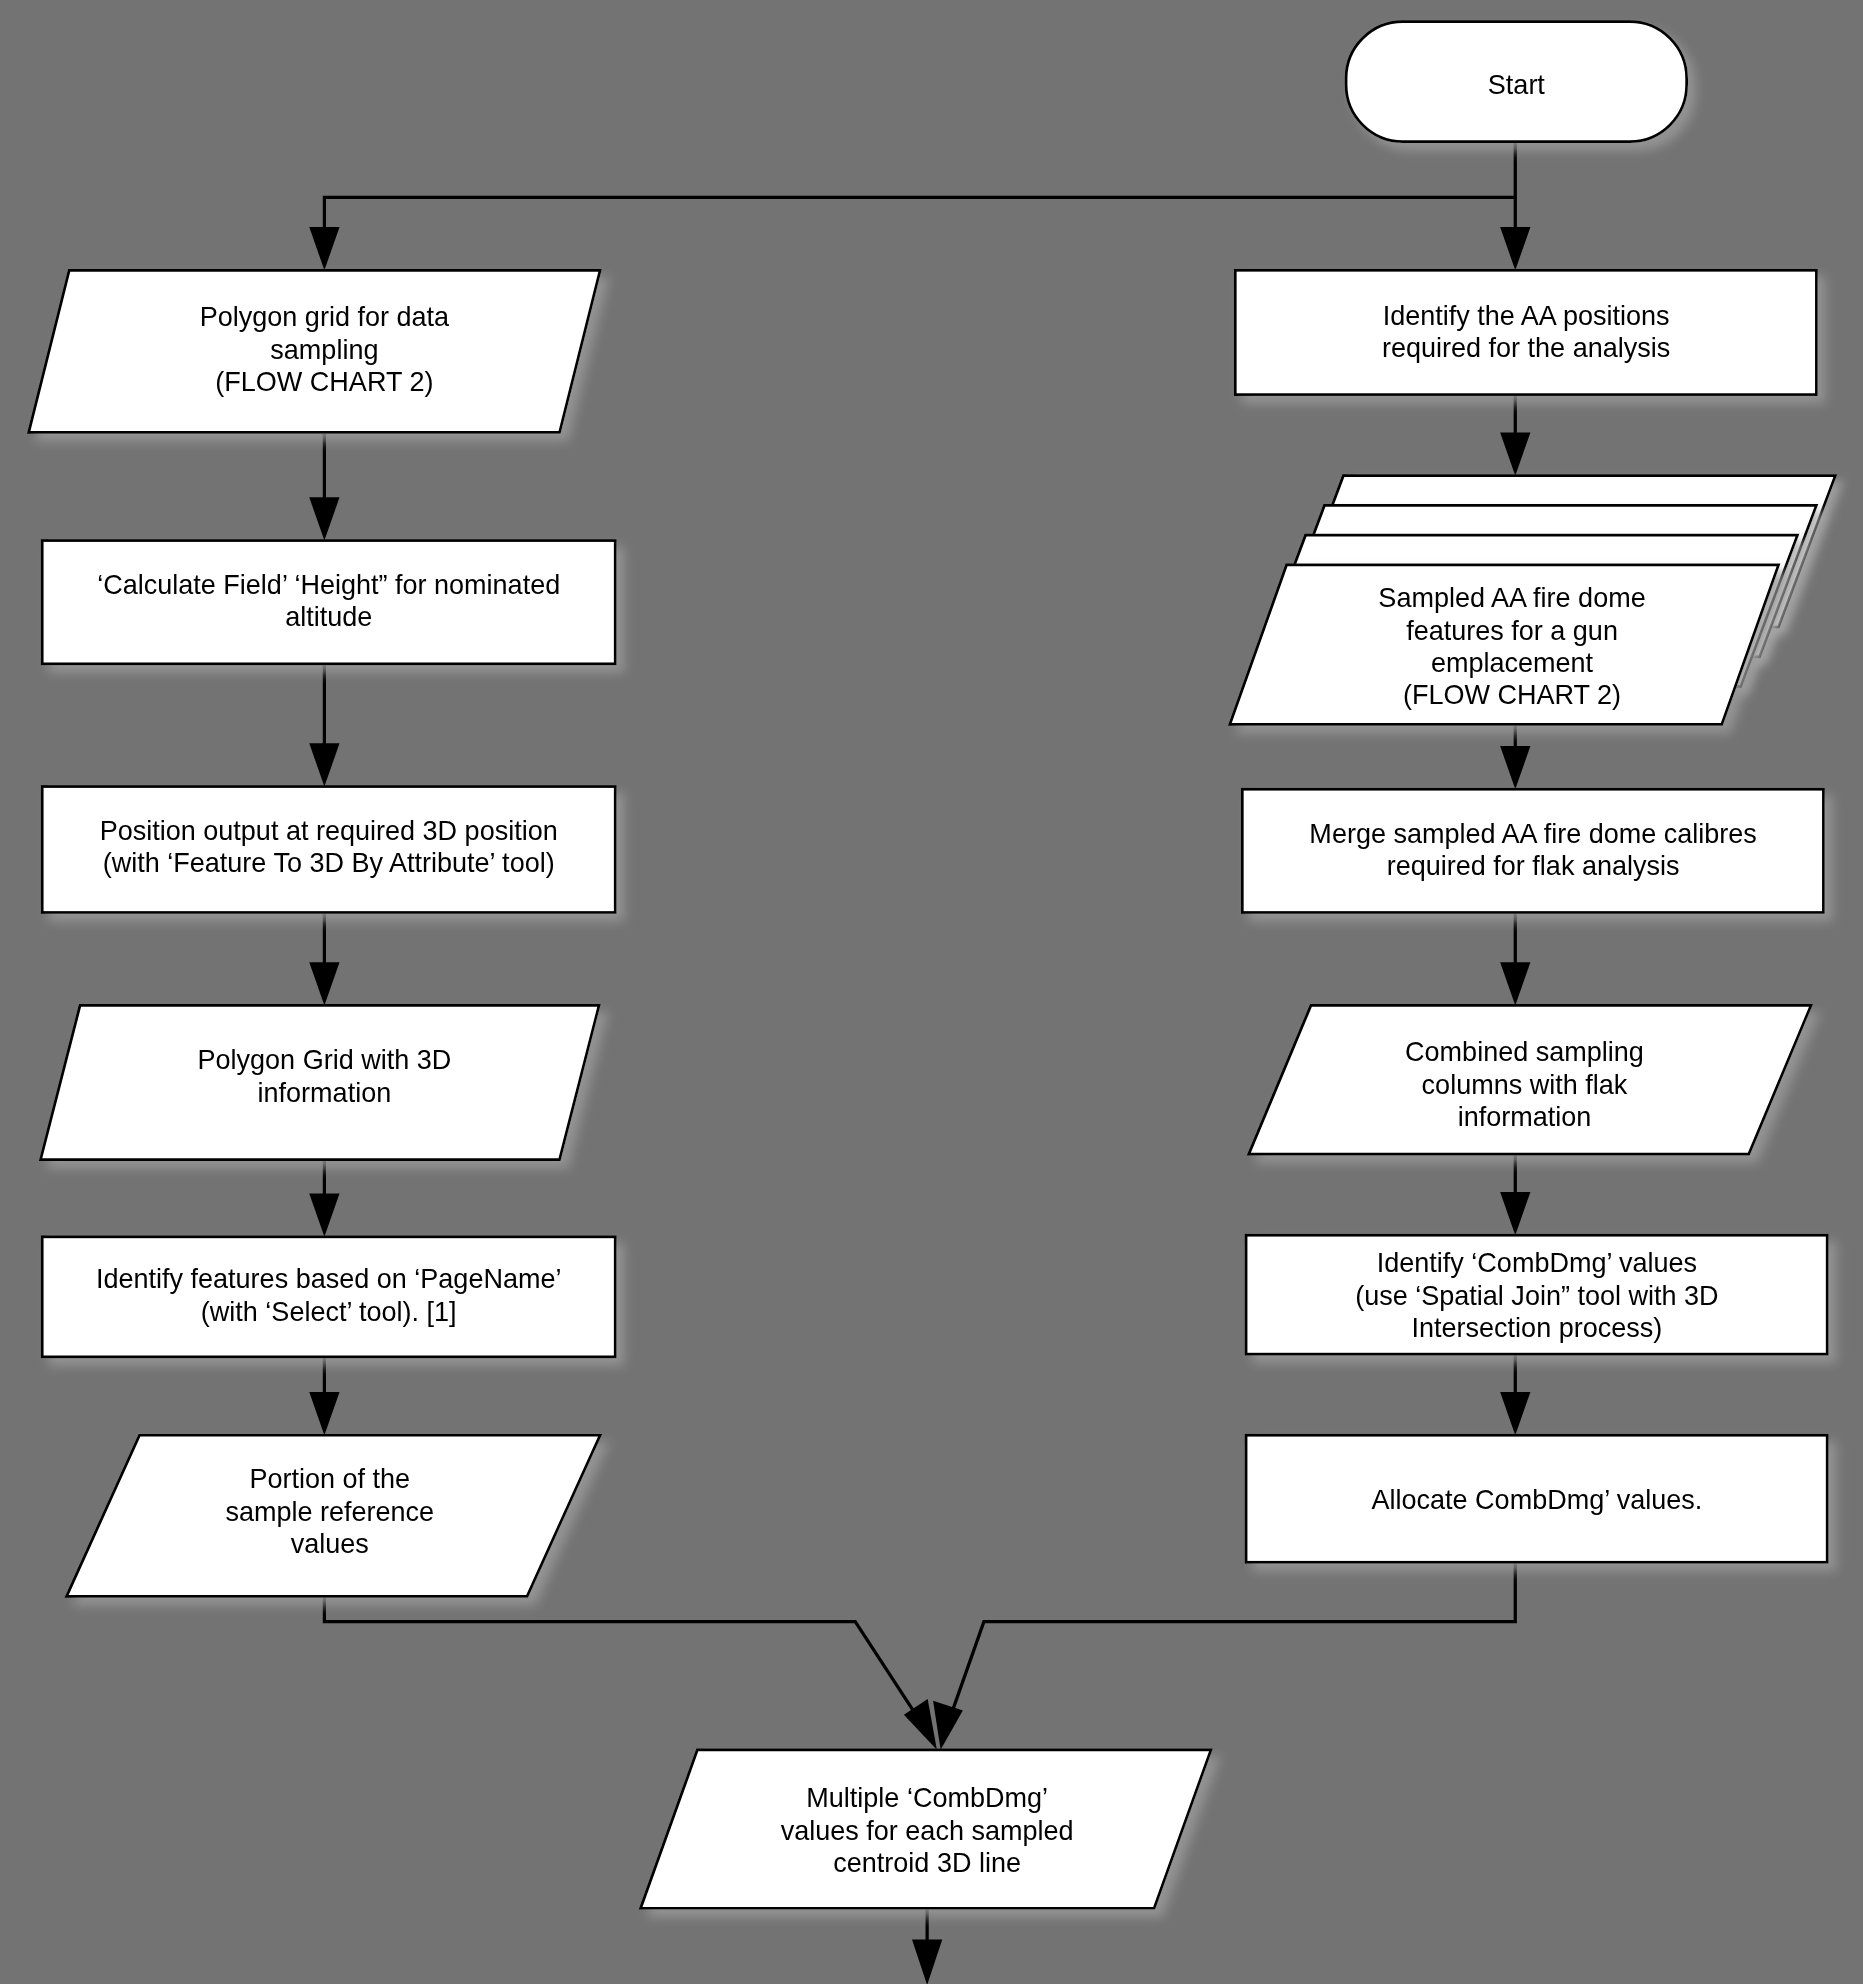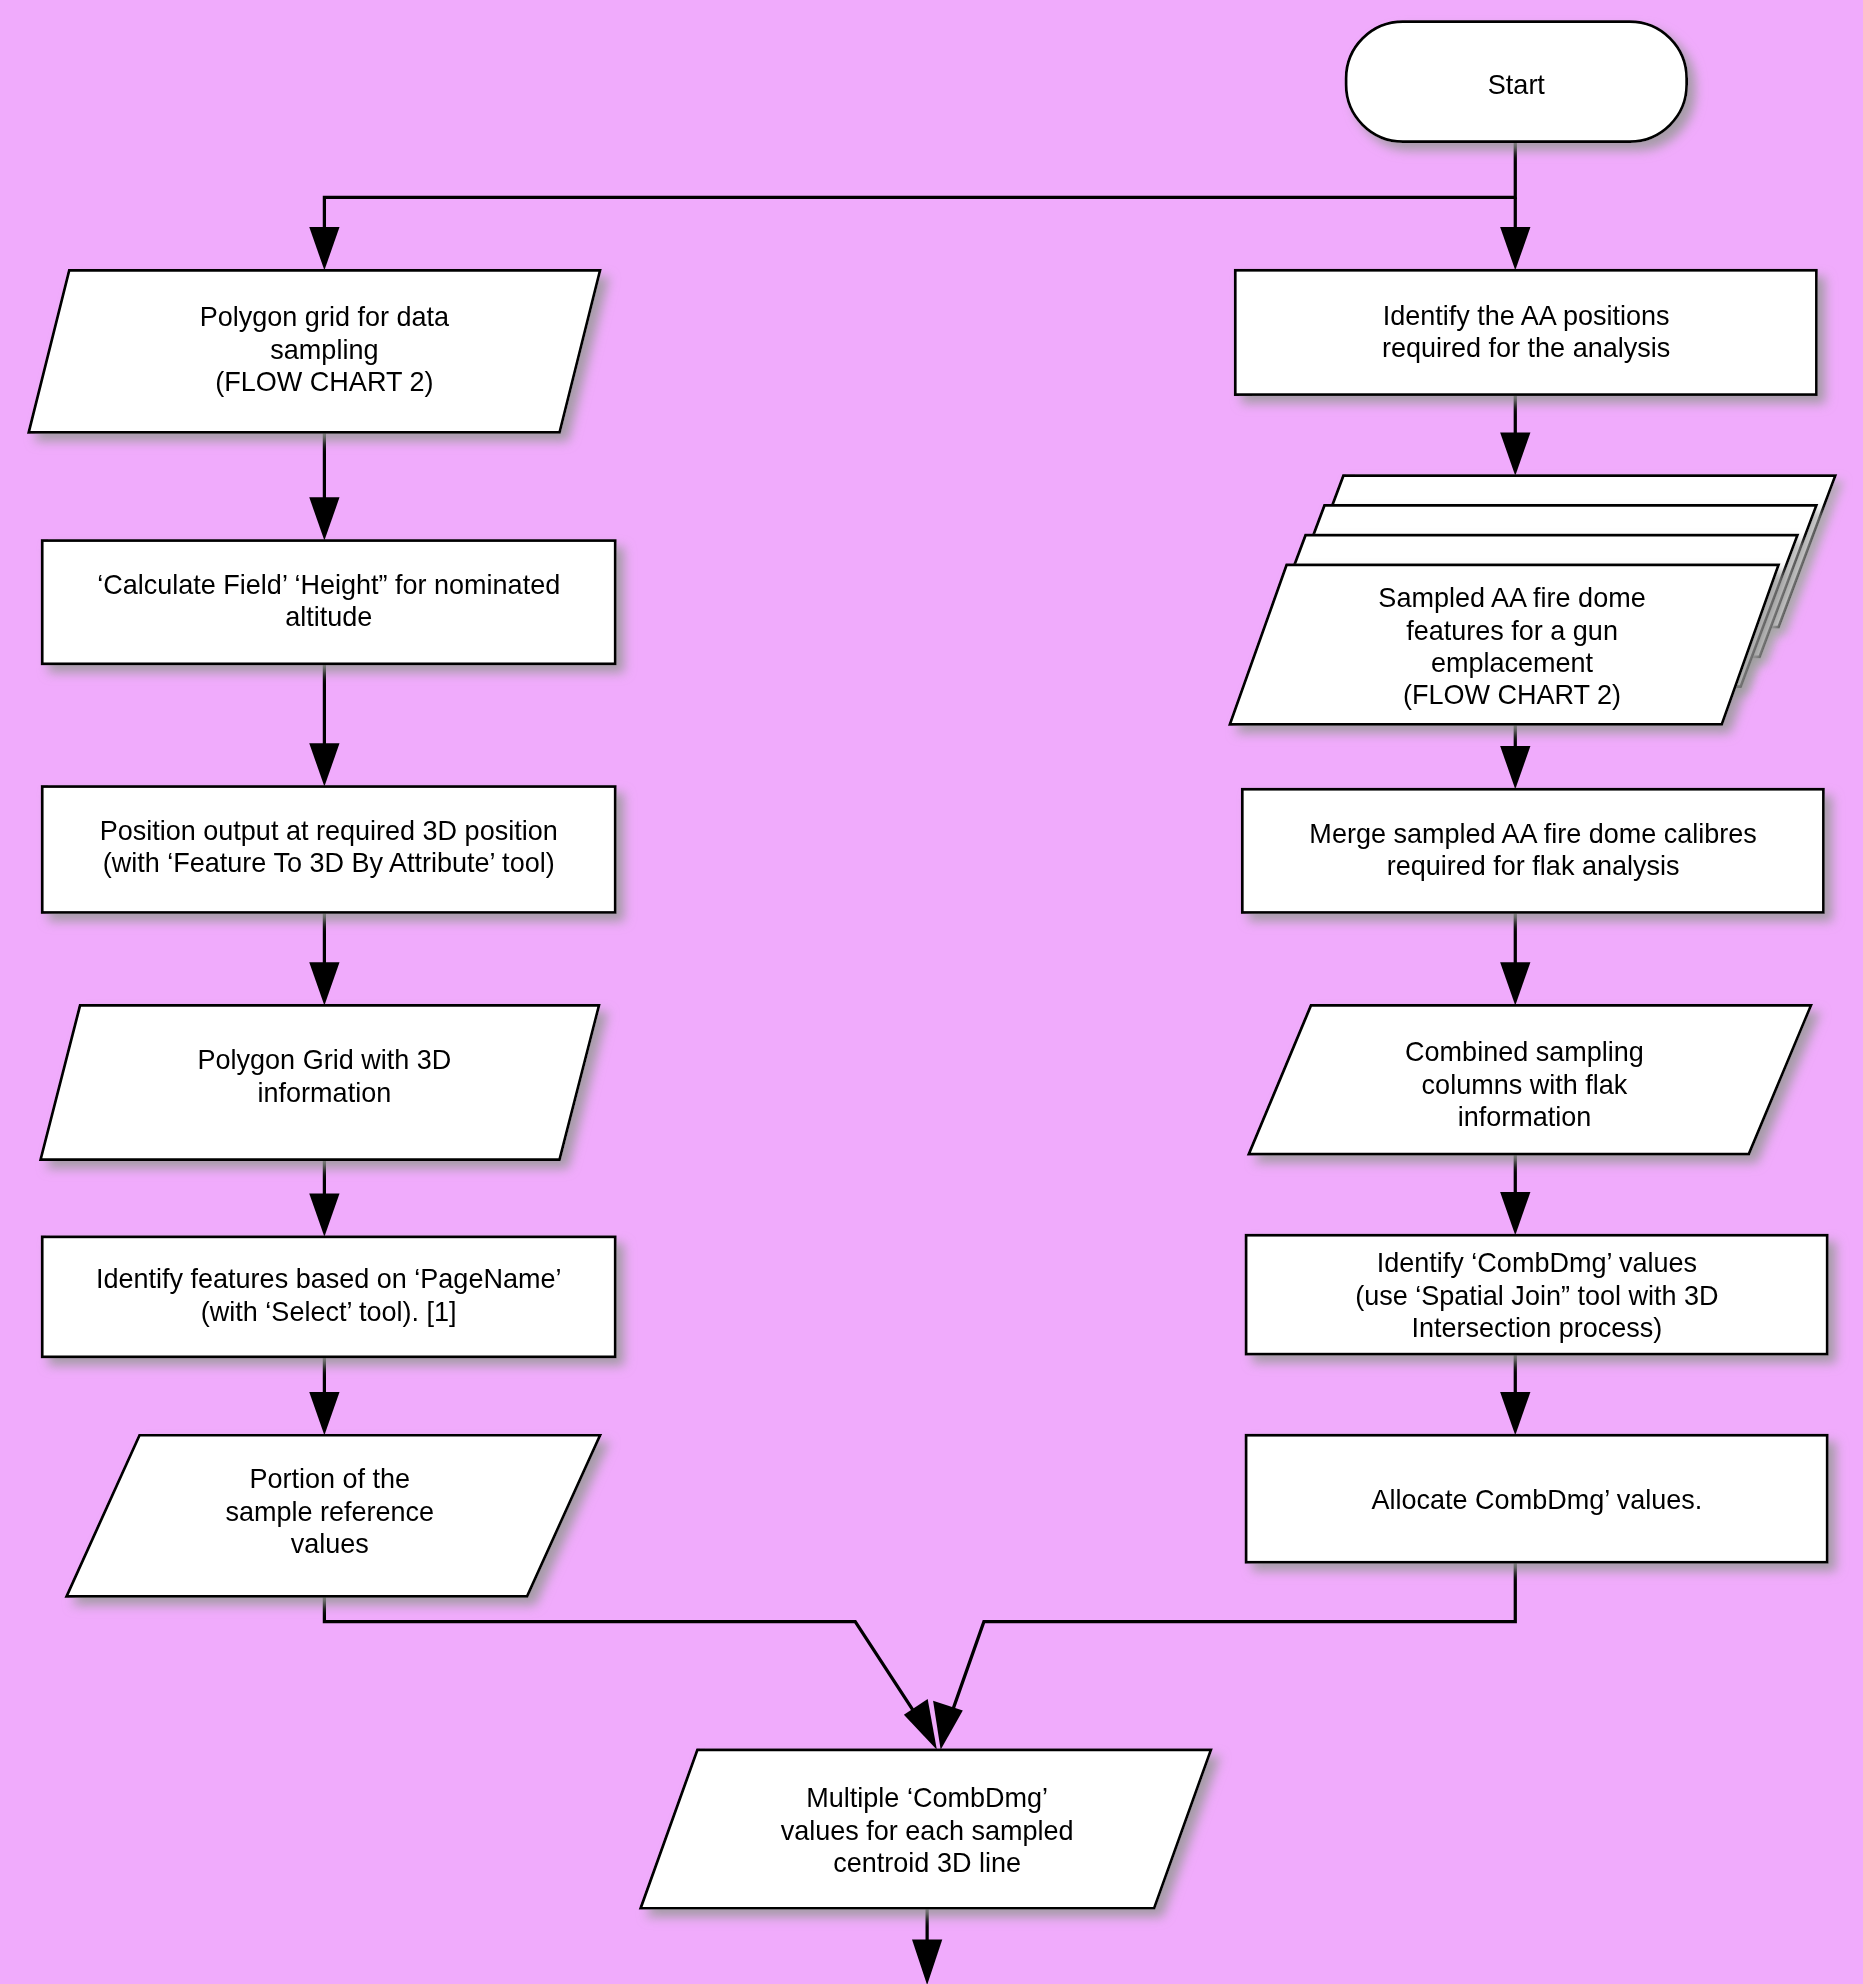--- a/index.html
+++ b/index.html
@@ -7,21 +7,21 @@
     padding: 0;
     background: #ffffff;
   }
   body {
     font-family: "Liberation Sans", sans-serif;
   }
   #flowchart-root {
     position: relative;
     width: 1864px;
     height: 1985px;
-    background: #f0abfc;
+    background: #737373;
     overflow: hidden;
   }
   svg#flow-svg {
     position: absolute;
     left: 0;
     top: 0;
     width: 1864px;
     height: 1985px;
     display: block;
   }

